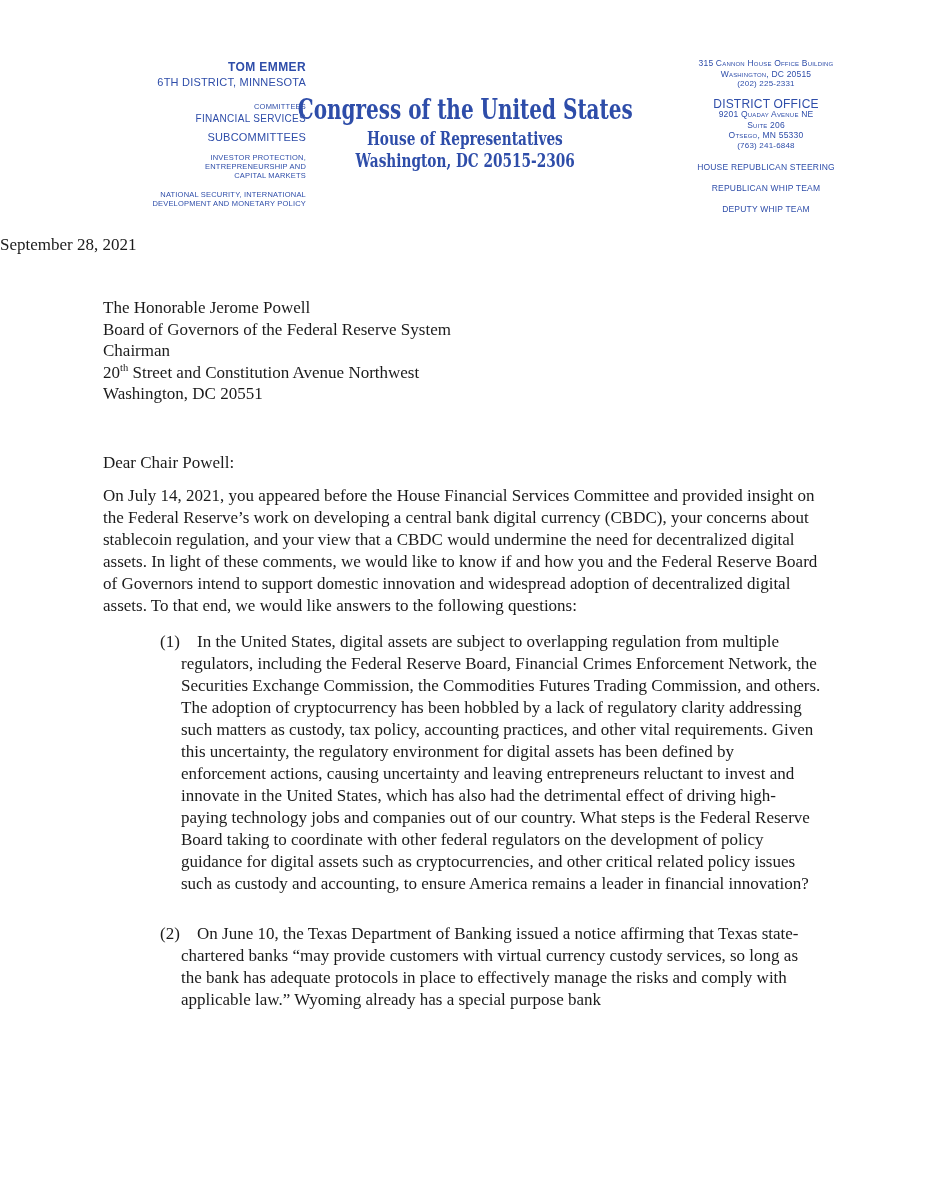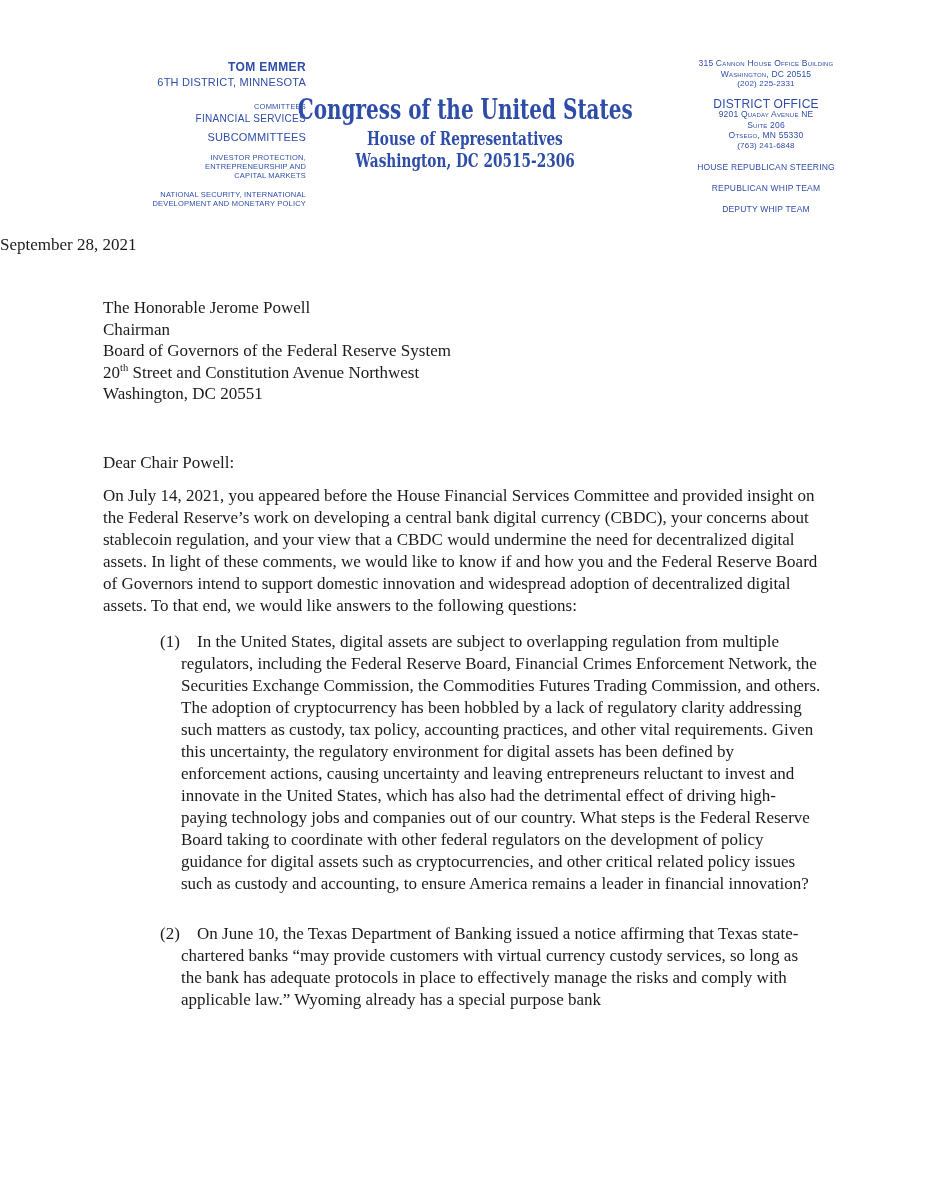--- a/index.html
+++ b/index.html
@@ -113,22 +113,22 @@
     <div class="role">HOUSE REPUBLICAN STEERING</div>
     <div class="role">REPUBLICAN WHIP TEAM</div>
     <div class="role">DEPUTY WHIP TEAM</div>
   </div>
 
   <div class="date-line">September 28, 2021</div>
 
   <div class="body-block">
     <div class="address">
       <div>The Honorable Jerome Powell</div>
+      <div>Board of Governors of the Federal Reserve System</div>
       <div>Chairman</div>
-      <div>Board of Governors of the Federal Reserve System</div>
       <div><span>20</span><sup>th</sup><span> Street and Constitution Avenue Northwest</span></div>
       <div>Washington, DC 20551</div>
     </div>
 
     <div class="salutation">Dear Chair Powell:</div>
 
     <div class="para1">On July 14, 2021, you appeared before the House Financial Services Committee and provided insight on the Federal Reserve’s work on developing a central bank digital currency (CBDC), your concerns about stablecoin regulation, and your view that a CBDC would undermine the need for decentralized digital assets. In light of these comments, we would like to know if and how you and the Federal Reserve Board of Governors intend to support domestic innovation and widespread adoption of decentralized digital assets. To that end, we would like answers to the following questions:</div>
 
     <div class="questions">
       <div class="question"><span class="q-num">(1)</span><span>In the United States, digital assets are subject to overlapping regulation from multiple regulators, including the Federal Reserve Board, Financial Crimes Enforcement Network, the Securities Exchange Commission, the Commodities Futures Trading Commission, and others. The adoption of cryptocurrency has been hobbled by a lack of regulatory clarity addressing such matters as custody, tax policy, accounting practices, and other vital requirements. Given this uncertainty, the regulatory environment for digital assets has been defined by enforcement actions, causing uncertainty and leaving entrepreneurs reluctant to invest and innovate in the United States, which has also had the detrimental effect of driving high-paying technology jobs and companies out of our country. What steps is the Federal Reserve Board taking to coordinate with other federal regulators on the development of policy guidance for digital assets such as cryptocurrencies, and other critical related policy issues such as custody and accounting, to ensure America remains a leader in financial innovation?</span></div>

